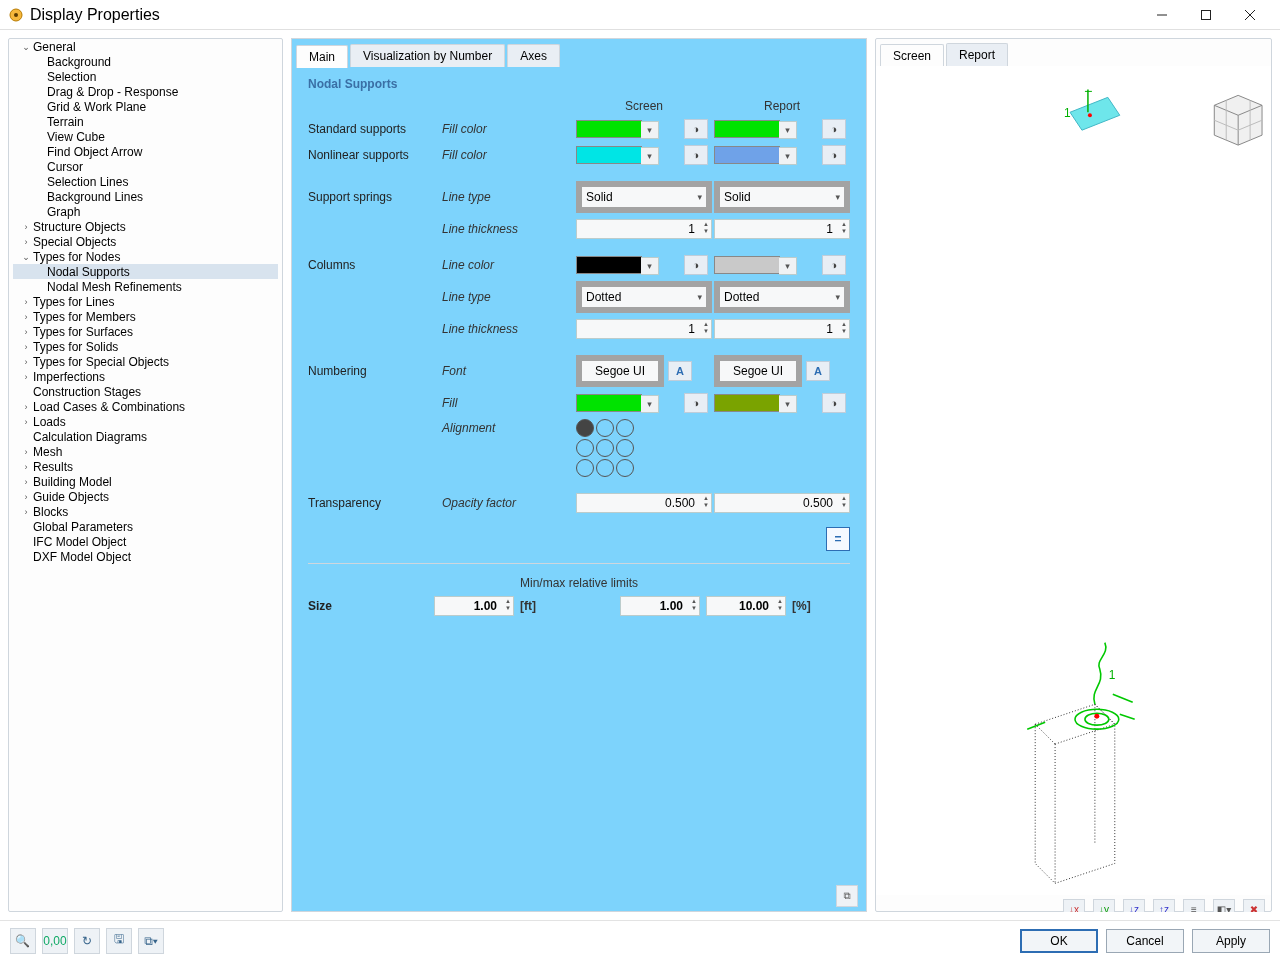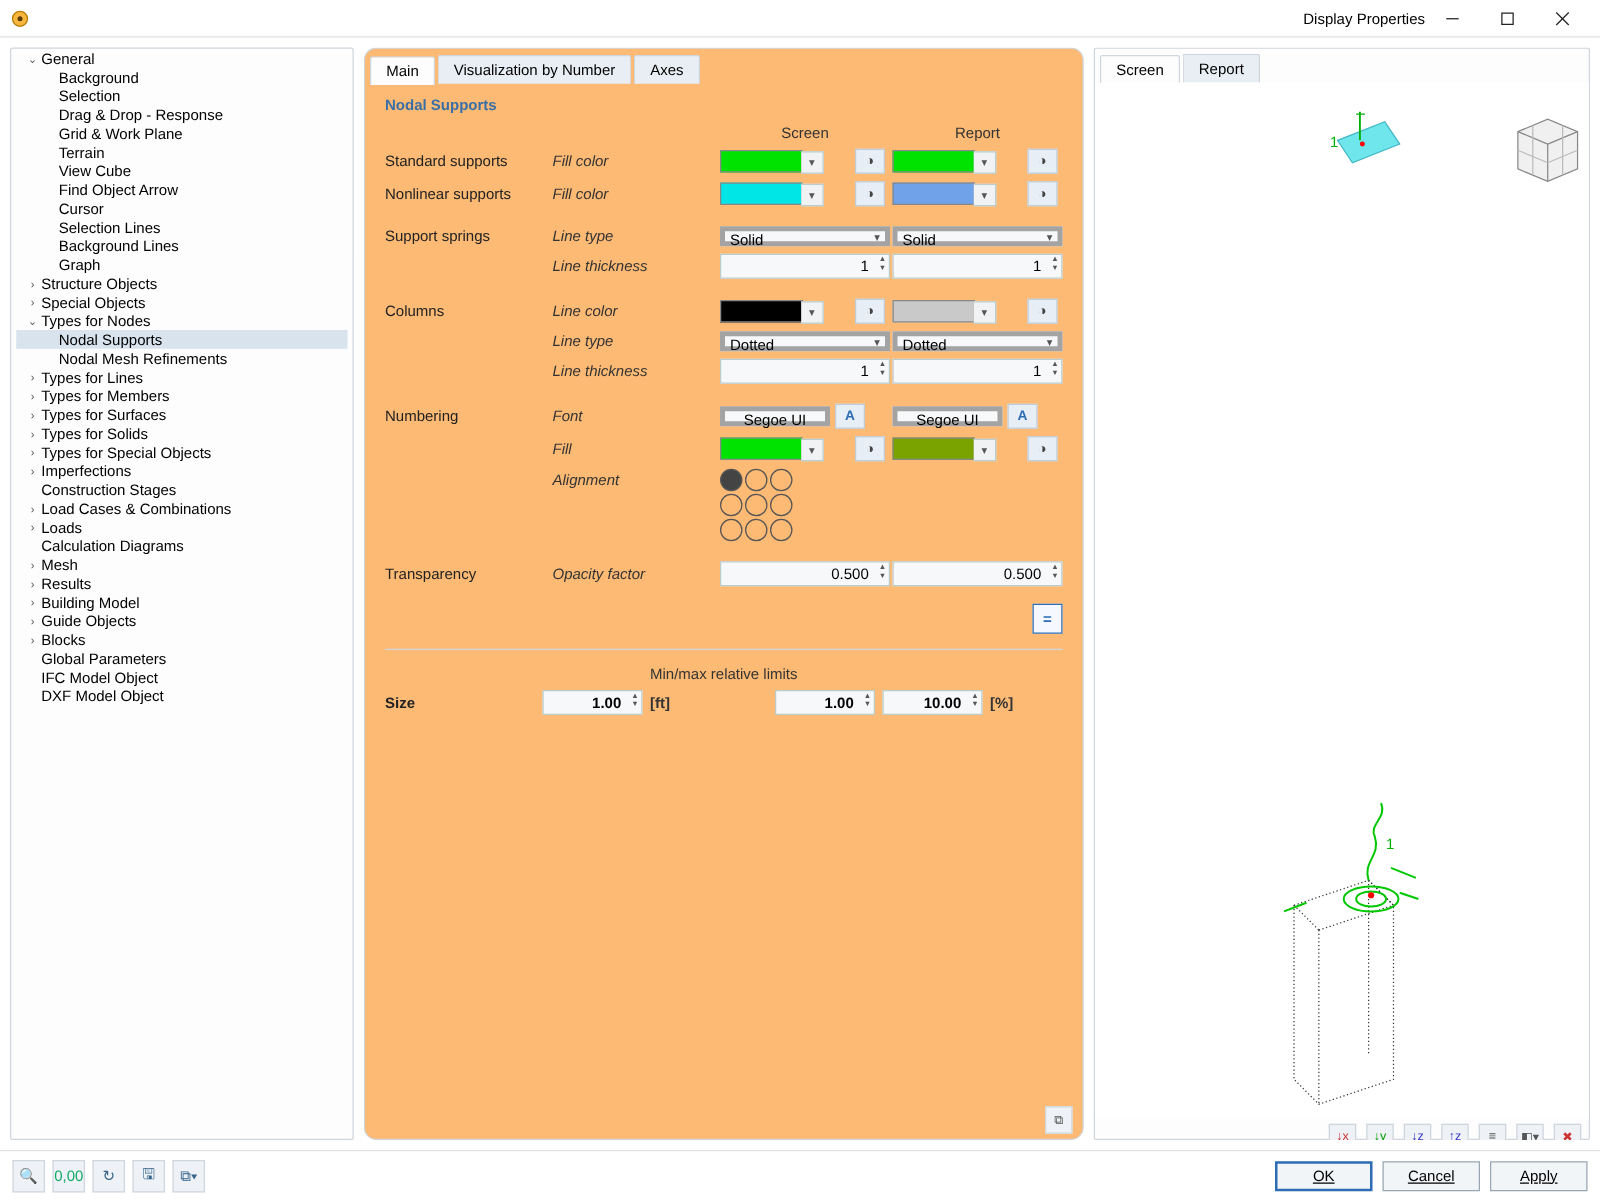--- a/index.html
+++ b/index.html
@@ -1,59 +1,59 @@
 <!DOCTYPE html>
 <html><head>
 <meta charset="utf-8">
 <style>
 * { box-sizing: border-box; margin: 0; padding: 0; font-family: "Segoe UI", Tahoma, sans-serif; font-size: 12px; }
 body { background: #fff; height: 960px; width: 1280px; overflow: hidden; display: flex; flex-direction: column; }
 
 
 .titlebar { height: 30px; display: flex; align-items: center; padding: 0 8px; border-bottom: 1px solid #e0e0e0; }
 .titlebar .icon { width: 16px; height: 16px; margin-right: 6px; display:inline-block; }
-.titlebar .title { flex: 1; font-size: 12px; text-align: right; }
+.titlebar .title { flex: 1; font-size: 16px; }
 .titlebar .winbtns { display: flex; gap: 0; }
 .titlebar .winbtn { width: 44px; height: 30px; display: flex; align-items: center; justify-content: center; cursor: pointer; }
 
 
 .mainrow { flex: 1; display: flex; padding: 8px; gap: 8px; overflow: hidden; }
 .sidebar { width: 278px; border: 1px solid #cfd6dd; border-radius: 2px; display:flex; flex-direction:column; overflow-y: auto; background:#fdfdfd; }
 .sidebar .cat-header { font-weight: 600; color: #3a6fa5; padding: 4px 8px 2px; font-size: 12px; }
 .tree { padding: 0 4px 6px; }
 .tree .item { display: flex; align-items: center; height: 15px; padding-left: 0; cursor: pointer; user-select: none; }
 .tree .item .chev { width: 14px; display: inline-flex; align-items: center; justify-content: center; color:#555; font-size: 9px; }
 .tree .item .lbl { white-space: nowrap; }
 .tree .item.selected { background: #d8e3ee; }
 .tree .lvl0 { padding-left: 6px; }
 .tree .lvl1 { padding-left: 20px; }
 
 .content { flex: 1; display: flex; flex-direction: column; gap: 8px; }
 .panel-row { flex: 1; display: flex; gap: 8px; overflow:hidden; }
-.mainpanel { flex: 1; border: 1px solid #cfd6dd; border-radius: 10px; display:flex; flex-direction:column; background:#fdba74; }
+.mainpanel { flex: 1; border: 1px solid #cfd6dd; border-radius: 0; display:flex; flex-direction:column; background:#7dd3fc; }
 .previewpanel { width: 397px; border: 1px solid #cfd6dd; border-radius: 2px; display:flex; flex-direction:column; background:#fdfdfd; }
 
 
 .tabs { display: flex; align-items: flex-end; height: 28px; padding: 4px 4px 0; gap:2px; }
 .tab { padding: 4px 12px; border: 1px solid #cfd6dd; border-bottom: none; background: #e9eef4; cursor: pointer; font-size:12px; border-radius:2px 2px 0 0;}
 .tab.active { background: #fdfdfd; position: relative; top: 1px; }
 
 .mainpanel-body { flex:1; padding: 8px 16px; display:flex; flex-direction:column; overflow-y:auto; }
 .section-title { color: #3a6fa5; font-weight: 600; font-size:12px; margin: 2px 0 8px; }
 
 
 .grid { display: grid; grid-template-columns: 132px 132px 88px 46px 88px 46px; row-gap: 6px; column-gap: 2px; align-items: center; margin-bottom:10px;}
 .grid .hdr { text-align: center; color: #333; }
 .rowlabel { color: #222; }
 .sublabel { color: #333; font-style: italic; }
 .colorbtn { display:flex; align-items:center; }
 .swatch { width: 66px; height: 18px; border: 1px solid #888; position:relative; }
 .swatch .chev { position:absolute; right:-18px; top:0; width:18px; height:18px; border:1px solid #bcc; border-left:none; display:flex; align-items:center; justify-content:center; background:#f0f2f4; font-size:9px; color:#555;}
 .iconbtn { width: 24px; height: 20px; border: 1px solid #bfcdda; background: #e8eef5; display:inline-flex; align-items:center; justify-content:center; margin-left: 18px; cursor:pointer; font-size:11px; color:#444;}
-.combo { height: 16px; border: 4px solid #a3a3a3; background:#f7f8f9; display:flex; align-items:flex-start; padding: 0 4px; justify-content:space-between; cursor:pointer;}
+.combo { height: 32px; border: 6px solid #a3a3a3; background:#f7f8f9; display:flex; align-items:center; padding: 0 4px; justify-content:space-between; cursor:pointer;}
 .combo .chev { font-size:9px; color:#555;}
 .spin { height:20px; border:1px solid #bcc; background:#f7f8f9; display:flex; align-items:center; justify-content:flex-end; padding:0 16px 0 4px; position:relative;}
 .spin .arrows { position:absolute; right:2px; top:1px; display:flex; flex-direction:column; font-size:6px; line-height:7px; color:#555; cursor:pointer;}
 
 .alignmatrix { display:grid; grid-template-columns: repeat(3, 18px); grid-template-rows: repeat(3, 18px); gap:2px; }
 .alignmatrix .cell { border:1.5px solid #555; border-radius:50%; cursor:pointer; }
 .alignmatrix .cell.sel { background:#444; }
 
 .divider { border:none; border-top:1px solid #cfd6dd; margin:6px 0 12px; }
 .limits-title { text-align:center; margin-bottom:6px; color:#333; }
@@ -66,21 +66,21 @@
 .smallicon { width:22px; height:22px; border:1px solid #cfd6dd; background:#eef2f6; display:flex; align-items:center; justify-content:center; margin-left:4px; cursor:pointer; color:#555; font-size:10px;}
 
 .preview-body { flex:1; position:relative; background:#fff; }
 .preview-footer { display:flex; justify-content:flex-end; padding:4px 6px; gap:4px; flex-wrap:wrap;}
 
 
 .bottombar { height: 40px; display:flex; align-items:center; justify-content:space-between; padding: 0 10px; border-top:1px solid #e3e3e3; }
 .bottombar .left { display:flex; gap:6px; }
 .bottombar .right { display:flex; gap:8px; }
 .toolbtn { width:26px; height:26px; border:1px solid #cfd6dd; background:#eef2f6; display:flex; align-items:center; justify-content:center; cursor:pointer; color:#36648b; font-size:12px;}
-.btn { min-width:78px; height:24px; border:1px solid #9aa7b4; background:#f2f5f8; cursor:pointer; padding:0 14px; display:flex; align-items:center; justify-content:center;text-decoration:underline;}
+.btn { min-width:78px; height:24px; border:1px solid #9aa7b4; background:#f2f5f8; cursor:pointer; padding:0 14px; display:flex; align-items:center; justify-content:center;}
 .btn.primary { border:2px solid #2d6db3; }
 
 svg { overflow: visible; }
 </style>
 </head>
 <body>
 
 <div class="titlebar">
   <span class="icon">
     <svg width="16" height="16">

